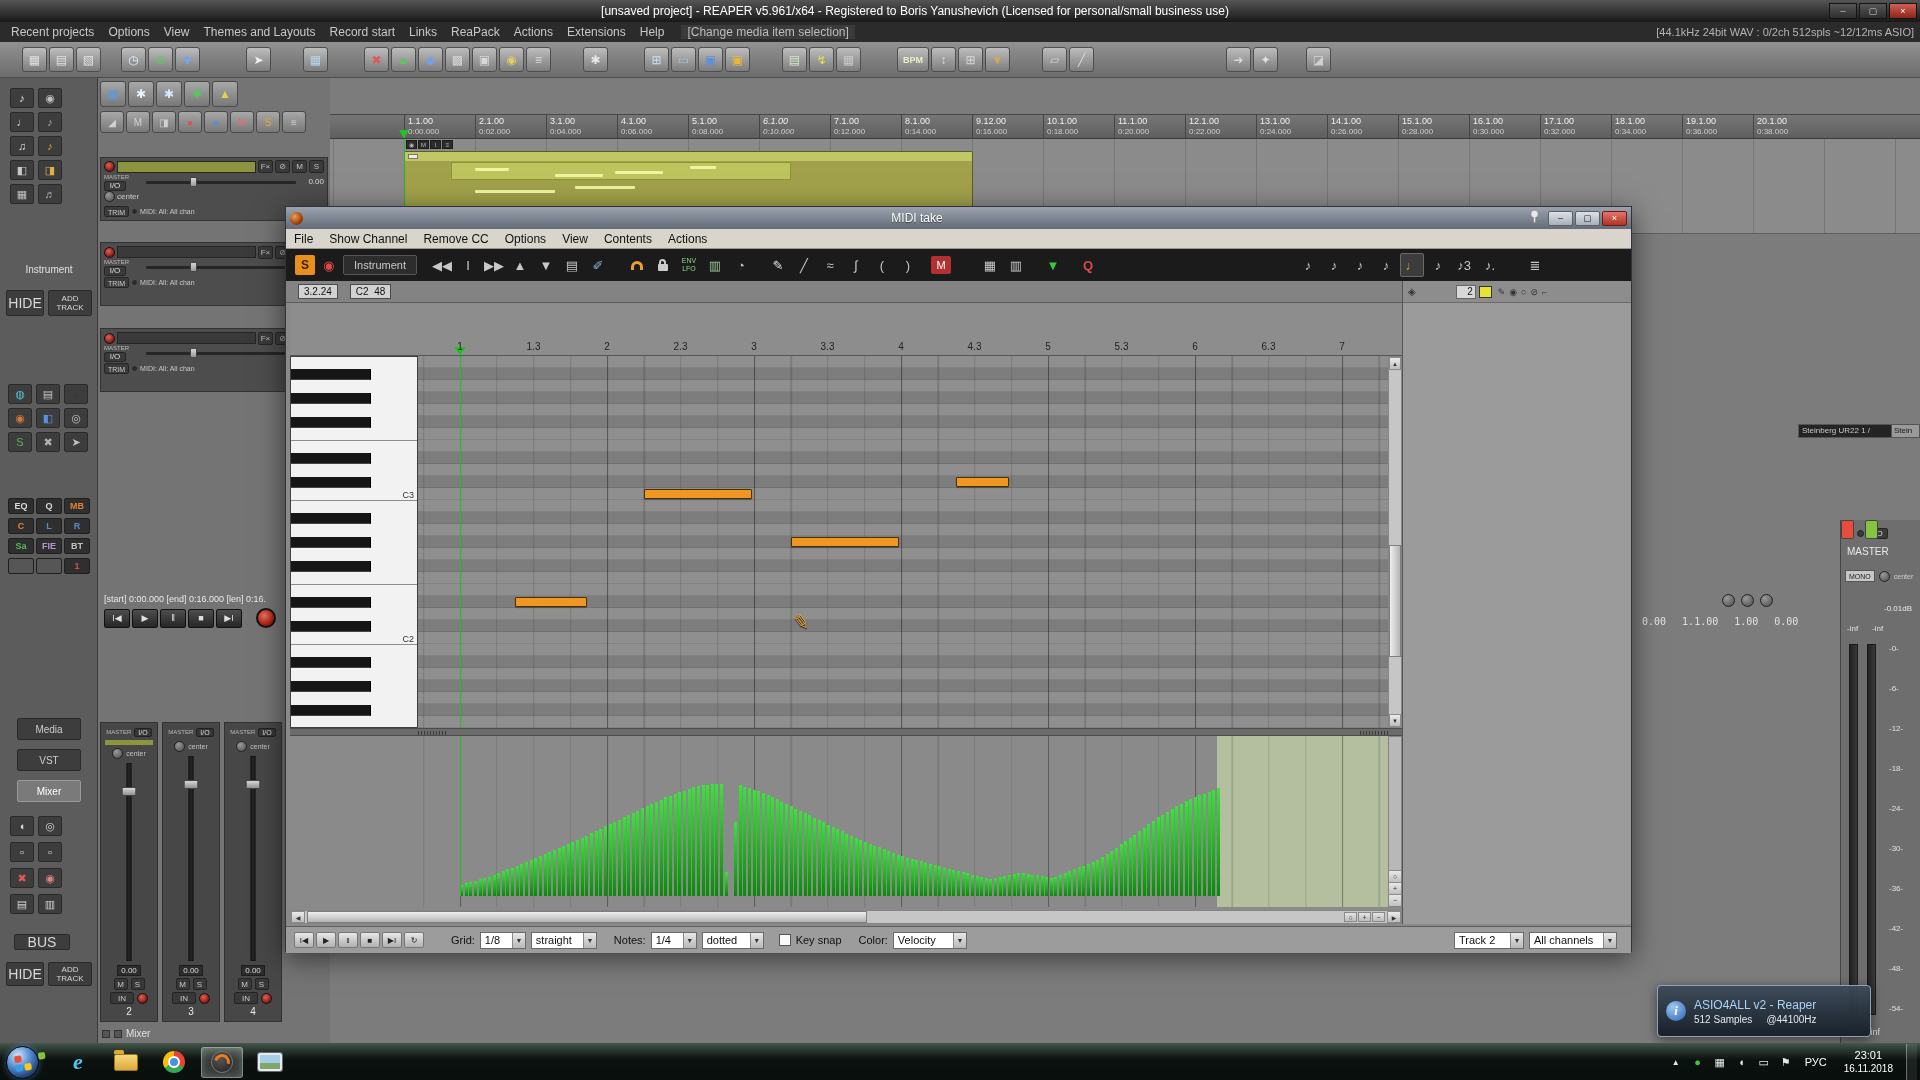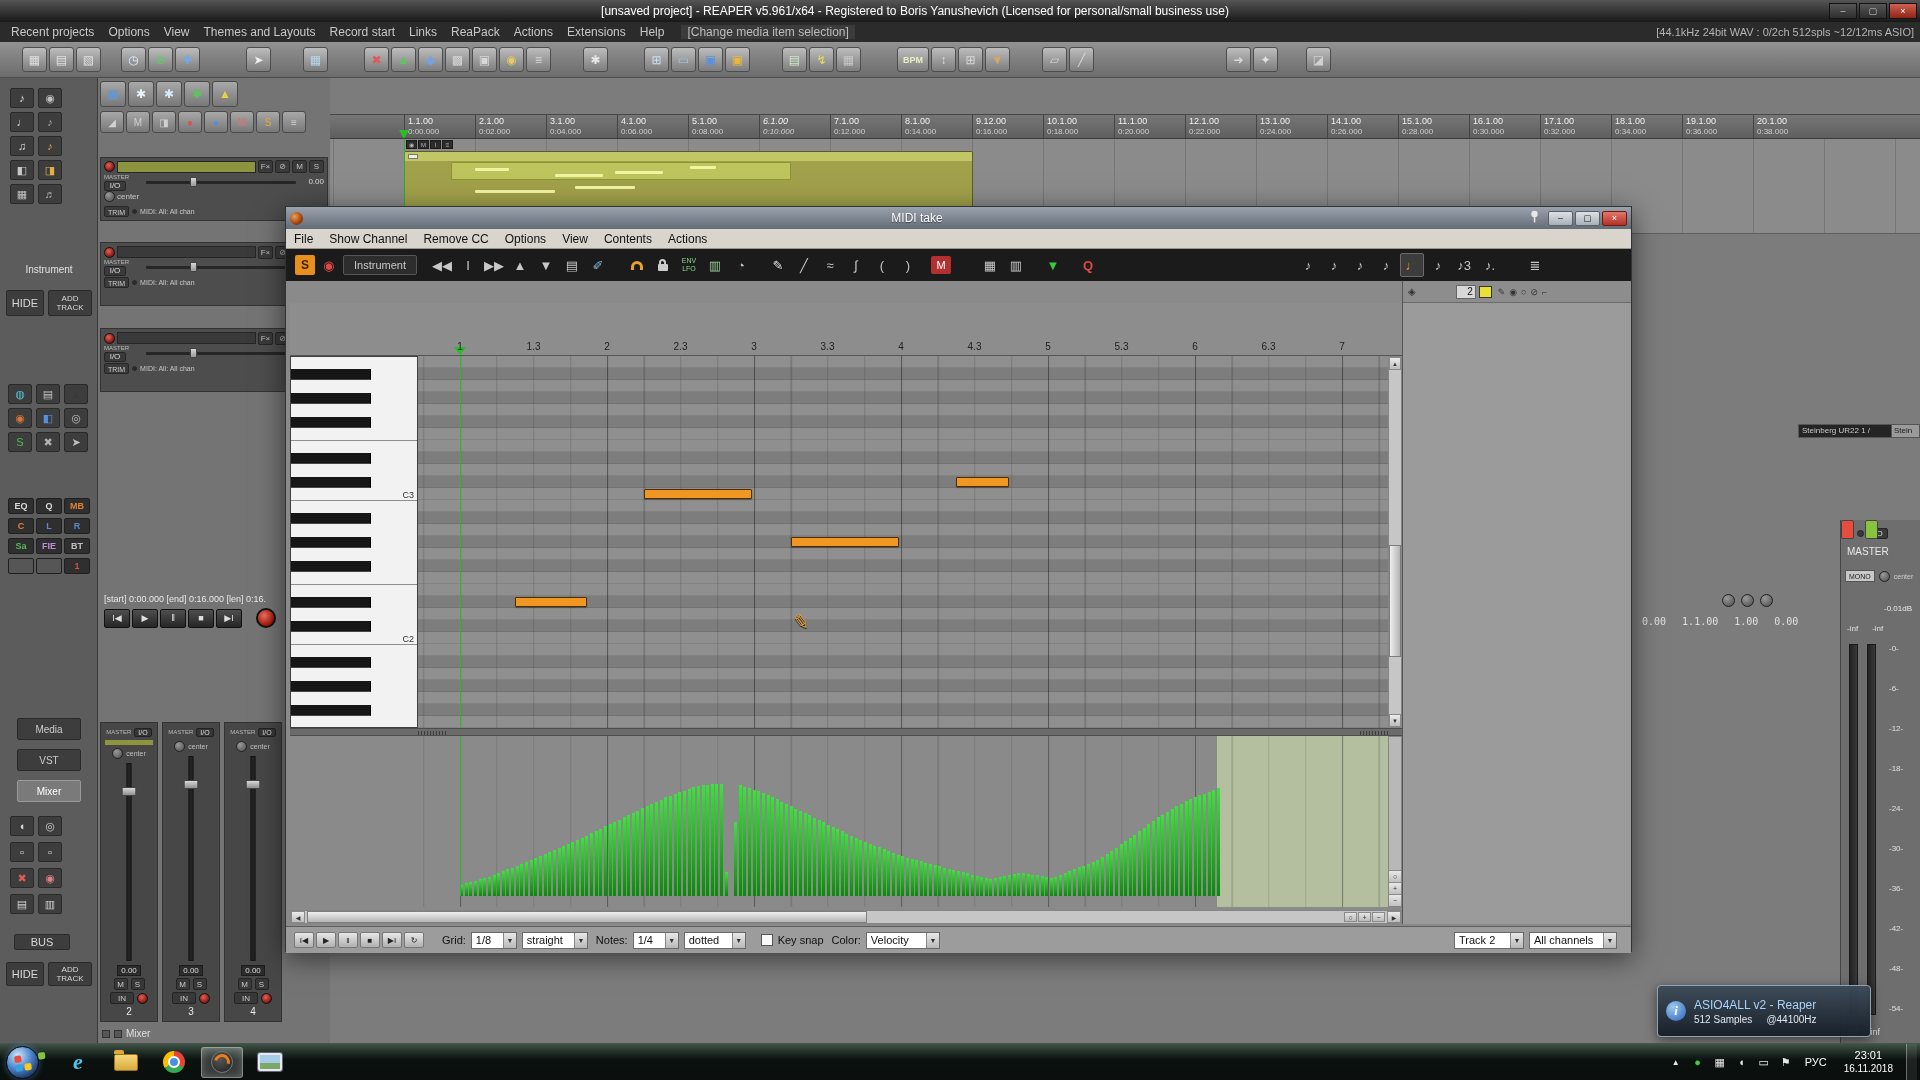--- a/index.html
+++ b/index.html
@@ -18,21 +18,21 @@
 .action-hint{margin-left:10px;color:#bdbdbd;background:rgba(255,255,255,.08);padding:0 6px;white-space:nowrap}
 .audio-status{margin-left:auto;margin-right:6px;color:#b4b4b4;font-size:11px;white-space:nowrap}
 .toolbar{position:absolute;top:42px;left:0;right:0;height:36px;background:linear-gradient(#929292,#6c6c6c);border-bottom:1px solid #4c4c4c;display:flex;align-items:center;padding-left:10px}
 .tbico{min-width:25px;height:25px;background:linear-gradient(#bdbdbd,#7d7d7d);border:1px solid #4d4d4d;border-radius:3px;margin-right:2px;display:flex;align-items:center;justify-content:center;font-size:12px;color:#e8e8e8;padding:0 2px}
 .tbico.wide{padding:0 5px;font-size:9px;font-weight:bold}
 
 
 .ltb{position:absolute;left:0;top:78px;width:98px;height:965px;background:#5c5c5c;border-right:1px solid #3a3a3a}
 .li{position:absolute;width:24px;height:20px;background:#3d3d3d;border:1px solid #2a2a2a;border-radius:2px;font-size:11px;display:flex;align-items:center;justify-content:center}
 .linstr{position:absolute;left:0;top:186px;width:98px;text-align:center;font-size:10px;color:#e0e0e0}
-.lbtn{position:absolute;background:#3d3d3d;border:1px solid #2a2a2a;border-radius:2px;color:#d8d8d8;font-size:11px;display:flex;align-items:center;justify-content:center;text-align:center}
+.lbtn{position:absolute;background:#3d3d3d;border:1px solid #2a2a2a;border-radius:2px;color:#d8d8d8;font-size:14px;display:flex;align-items:center;justify-content:center;text-align:center}
 .addt{flex-direction:column;font-size:8px;line-height:9px}
 .fxb{position:absolute;width:26px;height:16px;background:#2f2f2f;border:1px solid #1f1f1f;border-radius:2px;font-size:9px;font-weight:bold;display:flex;align-items:center;justify-content:center}
 .navb{position:absolute;left:17px;width:64px;height:22px;background:#3d3d3d;border:1px solid #2a2a2a;border-radius:2px;color:#ccc;font-size:10px;display:flex;align-items:center;justify-content:center}
 .navb.active{background:#7a7a7a;color:#fff;border-color:#9a9a9a}
 
 
 .tcp{position:absolute;left:98px;top:78px;width:232px;height:965px;background:#747474}
 #sec1,#sec2{position:absolute;left:2px;display:flex}
 #sec1{top:3px}#sec2{top:33px}
 .sico{width:26px;height:26px;background:linear-gradient(#a8a8a8,#787878);border:1px solid #4a4a4a;border-radius:3px;display:flex;align-items:center;justify-content:center;font-size:12px;margin-right:2px}
@@ -180,21 +180,21 @@
 .ccr-b{position:absolute;left:0;right:0;height:12px;background:linear-gradient(#e8e8e8,#c0c0c0);border-top:1px solid #8a8a8a;font-size:7px;display:flex;align-items:center;justify-content:center;color:#333}
 .me-hscroll{position:absolute;top:703px;left:4px;width:1112px;height:14px;background:#c6c6c6;border:1px solid #858585}
 .hs-ar{position:absolute;top:0;bottom:0;width:14px;background:linear-gradient(#ececec,#bcbcbc);border:1px solid #8a8a8a;font-size:6px;display:flex;align-items:center;justify-content:center;color:#333}
 .hs-ar.l{left:0}.hs-ar.r{right:0}
 .hs-thumb{position:absolute;left:16px;width:560px;top:0;bottom:0;background:linear-gradient(#efefef,#b4b4b4);border:1px solid #7e7e7e}
 .hs-b{position:absolute;top:1px;bottom:1px;width:13px;background:linear-gradient(#e4e4e4,#bcbcbc);border:1px solid #8a8a8a;font-size:7px;display:flex;align-items:center;justify-content:center;color:#333}
 .hs-b.b1{right:44px}.hs-b.b2{right:30px}.hs-b.b3{right:16px}
 .me-bottom{position:absolute;top:719px;left:0;right:0;height:27px;background:#9c9c9c;border-top:1px solid #5e5e5e;display:flex;align-items:center;gap:5px;padding:0 8px;font-size:11px;color:#111}
 #me-transport{display:flex;gap:2px;margin-right:10px}
 .mtpb{width:20px;height:16px;background:linear-gradient(#e8e8e8,#b0b0b0);border:1px solid #777;border-radius:2px;font-size:8px;display:flex;align-items:center;justify-content:center;color:#222}
-.lbl{margin-left:3px;white-space:nowrap}
+.lbl{margin-left:12px;white-space:nowrap}
 .sel{display:flex;align-items:center;height:17px;background:#fff;border:1px solid #6a6a6a;font-size:11px}
 .sel .v{flex:1;padding:0 4px;white-space:nowrap;overflow:hidden}
 .sel .ar{width:13px;align-self:stretch;background:linear-gradient(#e8e8e8,#b8b8b8);border-left:1px solid #888;font-size:7px;display:flex;align-items:center;justify-content:center;color:#333}
 .kchk{width:12px;height:12px;background:#f8f8f8;border:1px solid #555;margin-left:10px;flex-shrink:0}
 .spacer{flex:1}
 .me-panel{position:absolute;top:74px;left:1116px;right:0;bottom:27px;background:#9b9b9b;border-left:1px solid #555}
 .tl-head{height:22px;background:#8d8d8d;border-bottom:1px solid #6a6a6a;display:flex;align-items:center;padding:0 5px;font-size:10px;color:#333}
 .tl-dia{margin-right:40px}
 .tl-num{width:20px;height:14px;background:#d8d8d8;border:1px solid #666;font-size:10px;display:flex;align-items:center;justify-content:flex-end;padding-right:2px;color:#111}
 .tl-swatch{width:13px;height:12px;border:1px solid #333;margin-left:3px;background:#e8e332}
@@ -770,20 +770,24 @@
         <div class="meb note">♪</div>
         <div class="meb note">♪</div>
         <div class="meb note">♪</div>
         <div class="meb note act">♩</div>
         <div class="meb note">♪</div>
       </div>
       <div class="meb">♪3</div>
       <div class="meb">♪.</div>
       <div class="meb" style="margin-left: 20px; margin-right: 76px;">≣</div>
     </div>
+  <div class="me-sub">
+    <span class="posbox">3.2.24</span>
+    <span class="posbox">C2  48</span>
+  </div>
   <div class="me-rulerbar" id="me-rulerbar">
     <div class="mcursor"></div>
   <div class="mrl" style="left: 170px;">1</div>
       <div class="mrl" style="left: 243.5px;">1.3</div>
       <div class="mrl" style="left: 317px;">2</div>
       <div class="mrl" style="left: 390.5px;">2.3</div>
       <div class="mrl" style="left: 464px;">3</div>
       <div class="mrl" style="left: 537.5px;">3.3</div>
       <div class="mrl" style="left: 611px;">4</div>
       <div class="mrl" style="left: 684.5px;">4.3</div>

